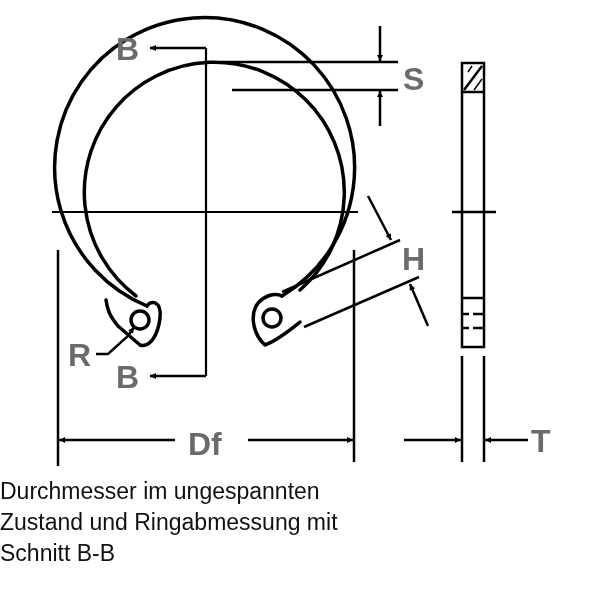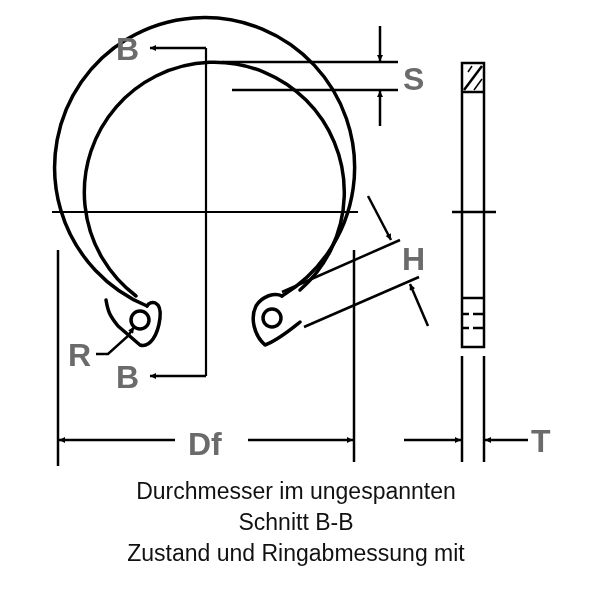--- a/index.html
+++ b/index.html
@@ -1,19 +1,19 @@
 <!DOCTYPE html>
 <html><head>
 <meta charset="utf-8">
 <style>
   html, body { margin:0; padding:0; background:#ffffff; }
   body { width:600px; height:600px; position:relative; overflow:hidden; font-family:"Liberation Sans", sans-serif; }
   #diagram { position:absolute; left:0; top:0; width:600px; height:600px; }
   .lbl { font-family:"Liberation Sans", sans-serif; font-weight:bold; font-size:32px; fill:#6b6b6b; }
-  .caption { position:absolute; left:0; top:476px; width:592px; text-align:center; font-family:"Liberation Sans", sans-serif; font-size:23px; line-height:31px; color:#111111; }
+  .caption { position:absolute; left:0; top:476px; width:592px; font-family:"Liberation Sans", sans-serif; font-size:23px; line-height:31px; color:#111111; }
   .caption div { white-space:nowrap; }
 </style>
 </head>
 <body>
 
 <svg id="diagram" viewBox="0 0 600 600" xmlns="http://www.w3.org/2000/svg">
   <defs>
     <marker id="arr" viewBox="0 0 10 10" refX="10" refY="5" markerWidth="9" markerHeight="6" orient="auto-start-reverse" markerUnits="userSpaceOnUse">
       <path d="M0,0 L10,5 L0,10 z" fill="#000"></path>
     </marker>
@@ -89,15 +89,15 @@
     <line x1="462" y1="356" x2="462" y2="462"></line>
     <line x1="484" y1="356" x2="484" y2="462"></line>
     <line x1="404" y1="440" x2="461" y2="440" marker-end="url(#arr)"></line>
     <line x1="528" y1="440" x2="485" y2="440" marker-end="url(#arr)"></line>
   </g>
   <text class="lbl" x="531" y="452">T</text>
 </svg>
 
 <div class="caption">
   <div>Durchmesser im ungespannten</div>
+  <div>Zustand und Ringabmessung mit</div>
   <div>Schnitt B-B</div>
-  <div>Zustand und Ringabmessung mit</div>
 </div>
 
 </body></html>

